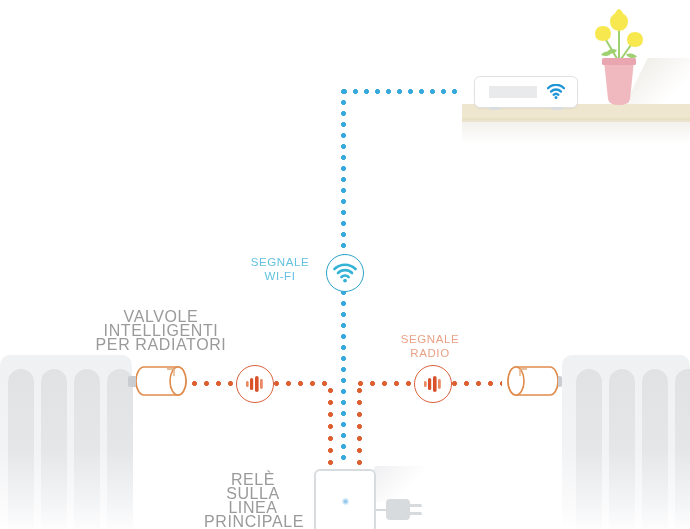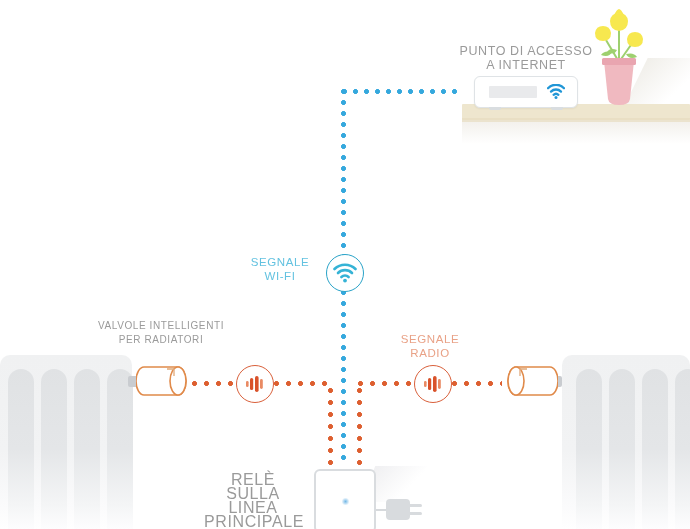--- a/index.html
+++ b/index.html
@@ -57,21 +57,21 @@
   .radio-badge{position:absolute;top:365px;width:36px;height:36px;background:#ffffff;
     border:1.6px solid #d9603b;border-radius:50%;display:flex;align-items:center;justify-content:center;}
   #radio-badge-left{left:236px;}
   #radio-badge-right{left:414px;}
 
   
   .label{position:absolute;text-align:center;letter-spacing:.6px;line-height:14px;white-space:pre-line;}
   #label-access-point{left:428px;top:44px;width:196px;font-size:12.5px;color:#9a9a9a;}
   #label-wifi{left:232px;top:255px;width:96px;font-size:11.5px;color:#63c2e0;}
   #label-radio{left:382px;top:332px;width:96px;font-size:11.5px;color:#e9a287;}
-  #label-valves{left:76px;top:319px;width:170px;font-size:10px;color:#9a9a9a;}
+  #label-valves{left:76px;top:310px;width:170px;font-size:16px;color:#9a9a9a;}
   #label-relay{left:204px;top:473px;width:98px;font-size:16px;color:#9a9a9a;text-align:center;}
 
   
   #relay-box{left:314px;top:469px;width:58px;height:60px;background:#ffffff;
     border:2px solid #d9dcdf;border-radius:6px;}
   #relay-led{position:absolute;left:50%;top:50%;width:7px;height:7px;margin:-3.5px 0 0 -3.5px;border-radius:50%;
     background:radial-gradient(circle,#74b8e6 0%,rgba(116,184,230,.25) 60%,rgba(116,184,230,0) 100%);}
   #relay-cable{left:372px;top:509px;width:16px;height:2px;background:#d6d9dc;}
   #relay-plug{left:386px;top:499px;width:24px;height:21px;background:#d8dbde;border-radius:4px;}
   .plug-pin{position:absolute;left:24px;width:12px;height:3px;background:#d8dbde;border-radius:0 2px 2px 0;}
@@ -203,22 +203,20 @@
   <div class="abs" id="relay-shadow"></div>
   <div class="abs" id="relay-cable"></div>
   <div class="abs" id="relay-plug">
     <div class="plug-pin" style="top:5px"></div>
     <div class="plug-pin" style="top:13px"></div>
   </div>
   <div class="abs" id="relay-box">
     <div id="relay-led"></div>
   </div>
 
-  <div class="label" id="label-access-point">PUNTO DI ACCESSO
-A INTERNET</div>
   <div class="label" id="label-wifi">SEGNALE
 WI-FI</div>
   <div class="label" id="label-radio">SEGNALE
 RADIO</div>
   <div class="label" id="label-valves">VALVOLE  INTELLIGENTI
 PER RADIATORI</div>
   <div class="label" id="label-relay">RELÈ SULLA
 LINEA
 PRINCIPALE</div>
 

